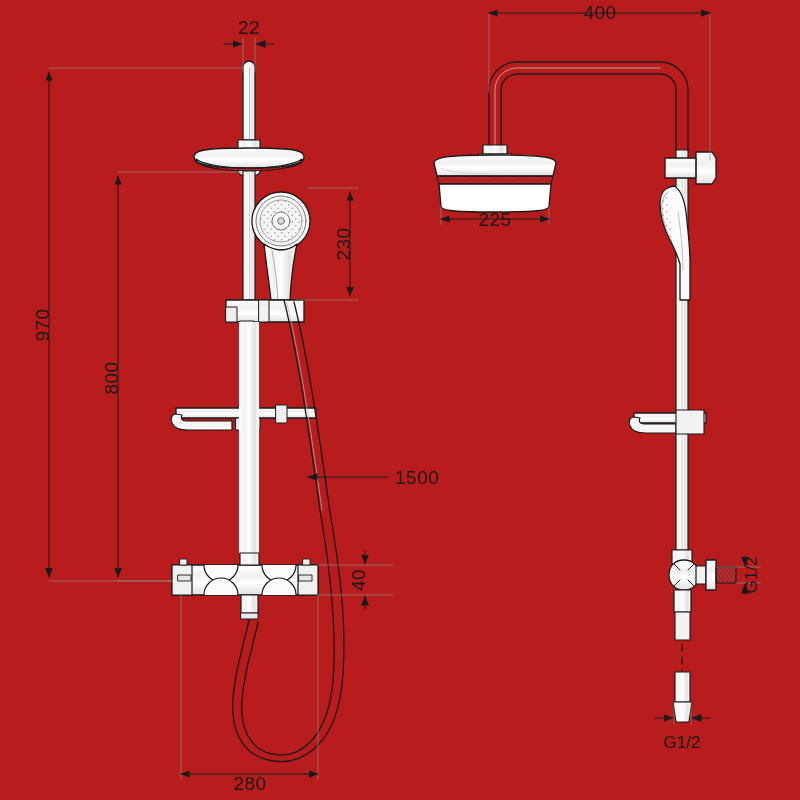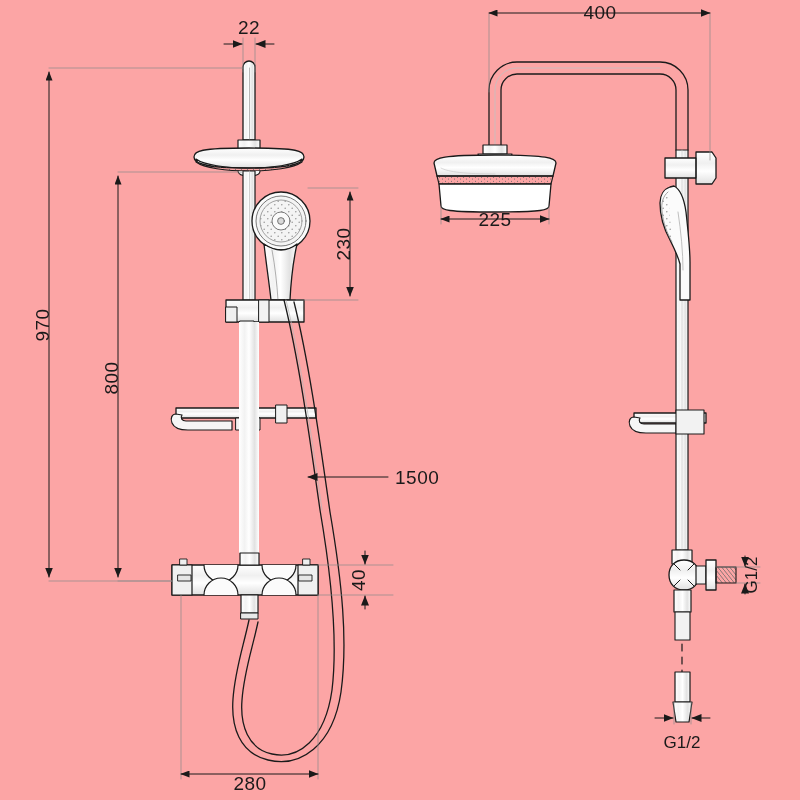--- a/index.html
+++ b/index.html
@@ -7,21 +7,21 @@
     padding: 0;
     background: #ffffff;
   }
   body {
     font-family: "Liberation Sans", sans-serif;
   }
   #sheet {
     position: relative;
     width: 800px;
     height: 800px;
-    background: #fca5a5;
+    background: #b91c1c;
     overflow: hidden;
   }
   #sheet svg {
     display: block;
     position: absolute;
     top: 0;
     left: 0;
   }
   .dim-text {
     font-family: "Liberation Sans", sans-serif;

